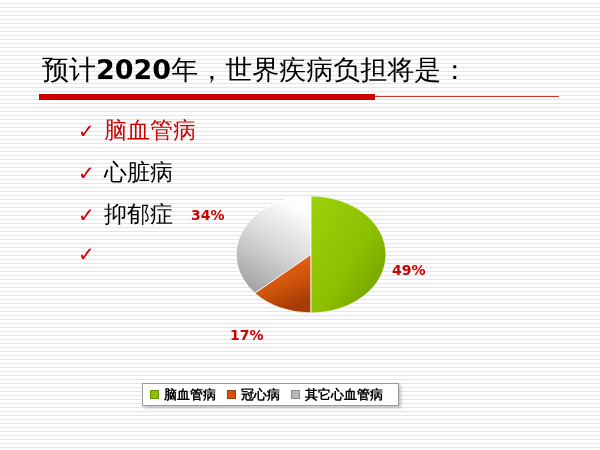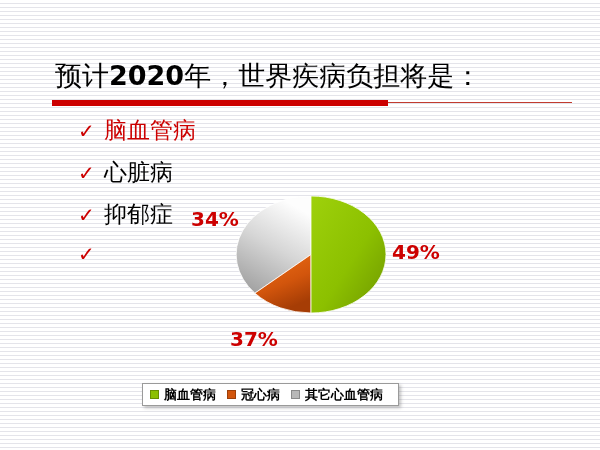--- a/index.html
+++ b/index.html
@@ -25,23 +25,22 @@
       #e4e4ea 3px,
       #e4e4ea 4px
     );
     overflow: hidden;
   }
 
   
   #title-block {
     position: absolute;
     left: 42px;
-    top: 58px;
+    top: 52px;
     width: 520px;
-    margin-left: 13px;
   }
   #title-text {
     font-family: "DejaVu Serif", "Liberation Serif", serif;
     font-size: 27px;
     line-height: 36px;
     color: #000000;
     white-space: nowrap;
     letter-spacing: 0px;
   }
   #title-text .bold-year {
@@ -115,25 +114,25 @@
   #pie-svg {
     display: block;
     width: 150px;
     height: 117px;
   }
 
   .pct-label {
     position: absolute;
     font-family: "DejaVu Sans", "Liberation Sans", sans-serif;
     font-weight: bold;
-    font-size: 20px;
+    font-size: 14px;
     color: #cc0000;
     white-space: nowrap;
   }
-  #pct-green  { left: 212px; top: 50px; }
+  #pct-green  { left: 212px; top: 72px; }
   #pct-orange { left:  50px; top: 137px; }
   #pct-gray   { left:  11px; top: 17px; }
 
   
   #legend {
     position: absolute;
     left: 142px;
     top: 383px;
     height: 23px;
     box-sizing: border-box;
@@ -220,21 +219,21 @@
         <path d="M 75 58.5 L 75 0 A 75 58.5 0 0 0 18.9 97.2 Z" fill="url(#gradGray)" stroke="#ffffff" stroke-width="0.8"></path>
 
         <path d="M 75 58.5 L 18.9 97.2 A 75 58.5 0 0 0 75 117 Z" fill="url(#gradOrange)" stroke="#ffffff" stroke-width="0.8"></path>
 
         <path d="M 75 58.5 L 75 117 A 75 58.5 0 0 0 75 0 Z" fill="url(#gradGreen)" stroke="#ffffff" stroke-width="0.8"></path>
       </svg>
     </div>
 
     <div class="pct-label" id="pct-gray">34%</div>
     <div class="pct-label" id="pct-green">49%</div>
-    <div class="pct-label" id="pct-orange">37%</div>
+    <div class="pct-label" id="pct-orange">17%</div>
   </div>
 
   <div id="legend">
     <div class="legend-item">
       <span class="legend-swatch" style="background:#8CC000"></span>
       <span class="legend-text">脑血管病</span>
     </div>
     <div class="legend-item">
       <span class="legend-swatch" style="background:#D2550C"></span>
       <span class="legend-text">冠心病</span>

